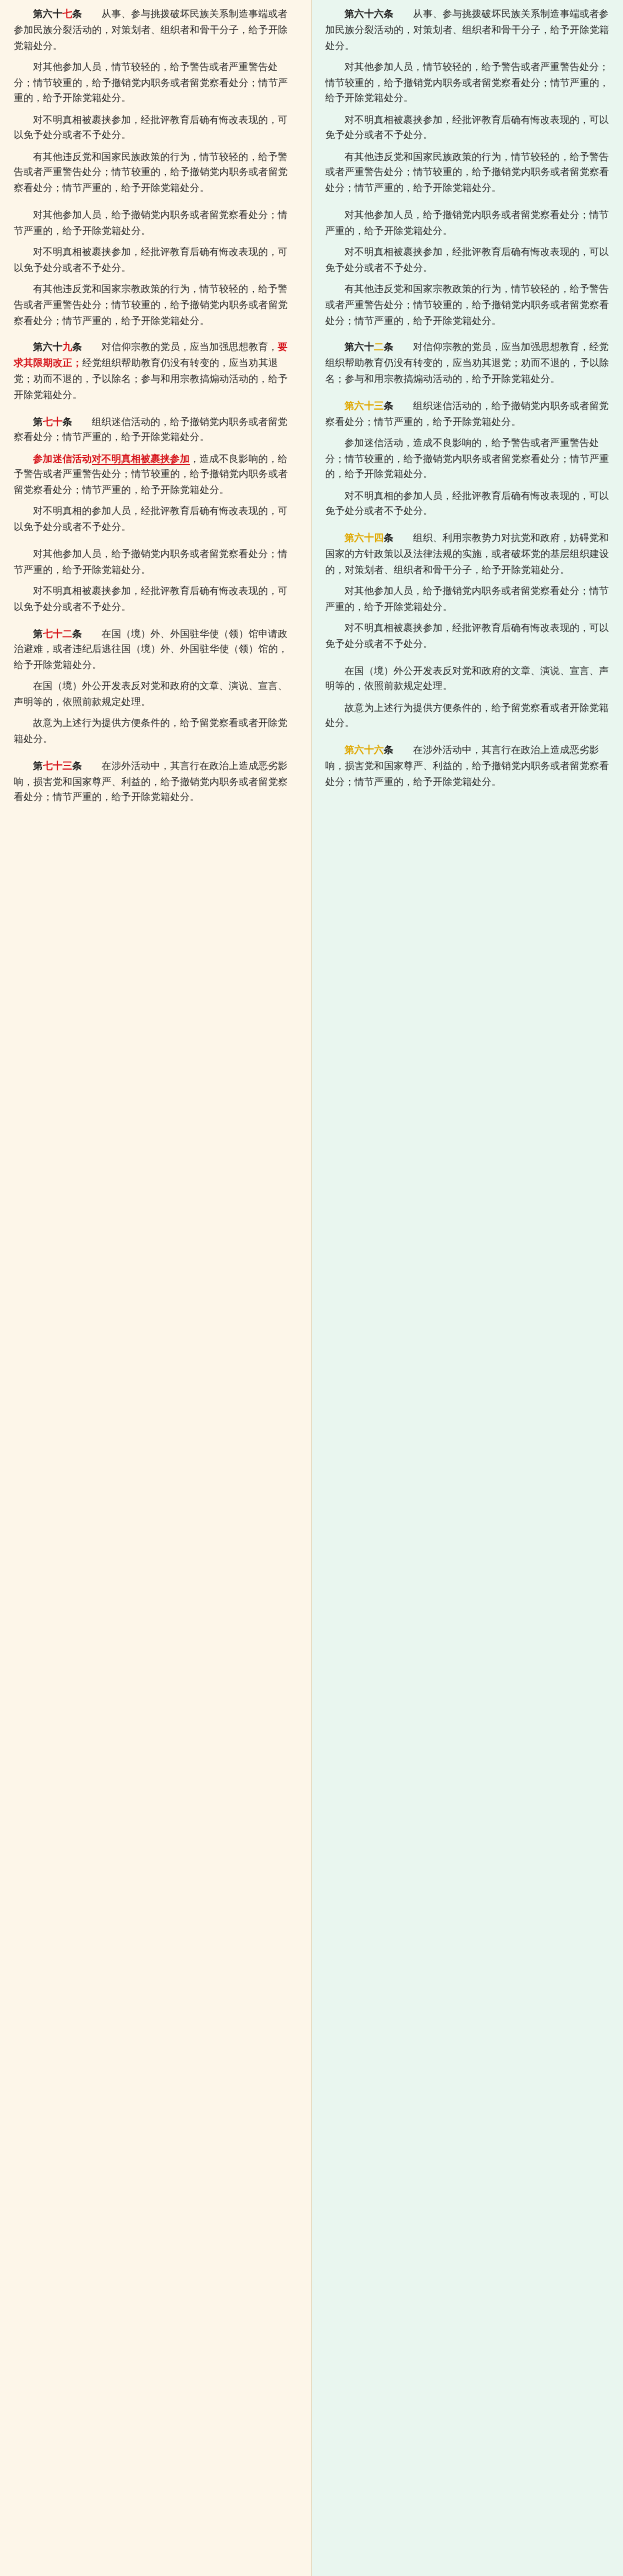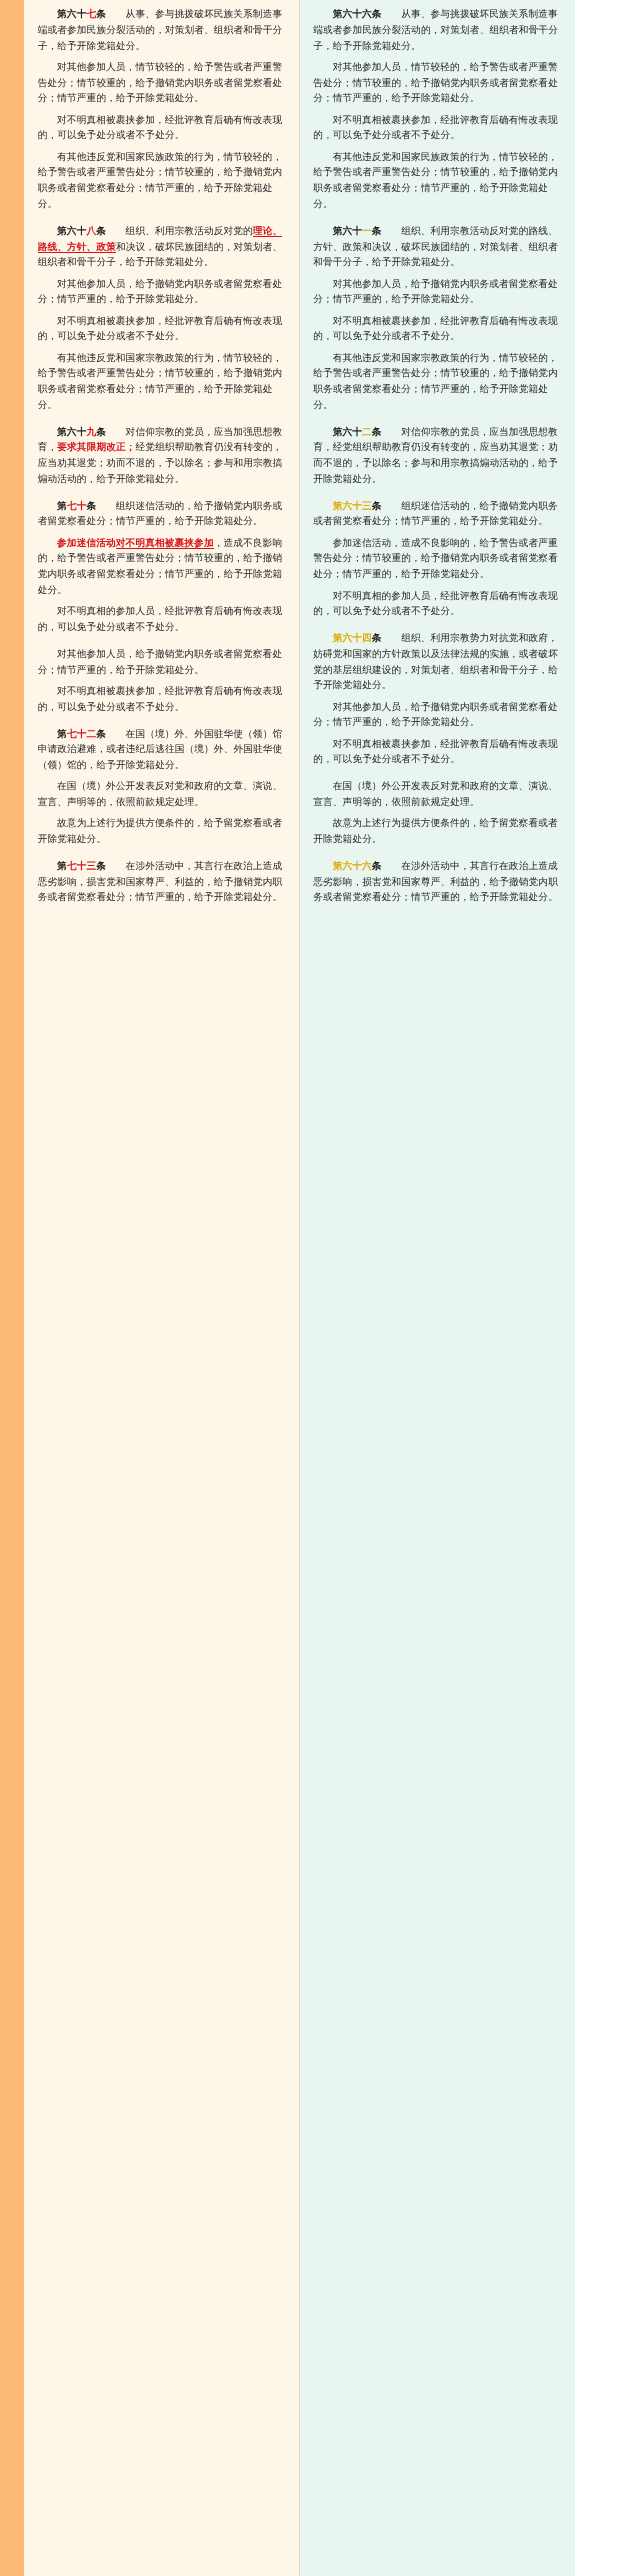--- a/index.html
+++ b/index.html
@@ -3,28 +3,27 @@
 <meta charset="utf-8">
 <style>
   * { box-sizing: border-box; }
   html, body {
     margin: 0;
     padding: 0;
     background: #ffffff;
     font-family: "Liberation Sans", "DejaVu Sans", sans-serif;
   }
   .page {
-    width: 575px;
+    width: 623px;
     height: 2576px;
     position: relative;
     display: flex;
     flex-direction: row;
     align-items: stretch;
-    background: #fdba74;
-    padding-left: 24px;
+    background: #14b8a6;
   }
   .col {
     width: 312px;
     padding: 6.2px 13.7px 6.2px 13.7px;
     position: relative;
   }
   .col-left {
     background: #fdf6e9;
     border-right: 0.6px solid #e7dcc3;
   }
@@ -74,21 +73,20 @@
 
 <div class="page">
   <div class="col col-left" id="col-left">
       <div class="art">
         <p class="head"><span class="lbl"><span>第六十</span><span class="red">七</span><span>条</span></span><span>　　从事、参与挑拨破坏民族关系制造事端或者参加民族分裂活动的，对策划者、组织者和骨干分子，给予开除党籍处分。</span></p>
         <p><span>对其他参加人员，情节较轻的，给予警告或者严重警告处分；情节较重的，给予撤销党内职务或者留党察看处分；情节严重的，给予开除党籍处分。</span></p>
         <p><span>对不明真相被裹挟参加，经批评教育后确有悔改表现的，可以免予处分或者不予处分。</span></p>
         <p><span>有其他违反党和国家民族政策的行为，情节较轻的，给予警告或者严重警告处分；情节较重的，给予撤销党内职务或者留党察看处分；情节严重的，给予开除党籍处分。</span></p>
       </div>
       <div class="art">
-        <p class="head"><span class="lbl"><span>第六十</span><span class="red">八</span><span>条</span></span><span>　　组织、利用宗教活动反对党的</span><span class="u-red">理论、路线、方针、政策</span><span>和决议，破坏民族团结的，对策划者、组织者和骨干分子，给予开除党籍处分。</span></p>
         <p><span>对其他参加人员，给予撤销党内职务或者留党察看处分；情节严重的，给予开除党籍处分。</span></p>
         <p><span>对不明真相被裹挟参加，经批评教育后确有悔改表现的，可以免予处分或者不予处分。</span></p>
         <p><span>有其他违反党和国家宗教政策的行为，情节较轻的，给予警告或者严重警告处分；情节较重的，给予撤销党内职务或者留党察看处分；情节严重的，给予开除党籍处分。</span></p>
       </div>
       <div class="art">
         <p class="head"><span class="lbl"><span>第六十</span><span class="red">九</span><span>条</span></span><span>　　对信仰宗教的党员，应当加强思想教育，</span><span class="hl-red">要求其限期改正；</span><span>经党组织帮助教育仍没有转变的，应当劝其退党；劝而不退的，予以除名；参与和用宗教搞煽动活动的，给予开除党籍处分。</span></p>
       </div>
       <div class="art">
         <p class="head"><span class="lbl"><span>第</span><span class="red">七十</span><span>条</span></span><span>　　组织迷信活动的，给予撤销党内职务或者留党察看处分；情节严重的，给予开除党籍处分。</span></p>
         <p><span class="hl-red">参加迷信活动</span><span class="u-red">对不明真相被裹挟参加</span><span>，造成不良影响的，给予警告或者严重警告处分；情节较重的，给予撤销党内职务或者留党察看处分；情节严重的，给予开除党籍处分。</span></p>
@@ -108,21 +106,20 @@
       </div>
     </div>
   <div class="col col-right" id="col-right">
       <div class="art">
         <p class="head"><span class="lbl"><span>第六十六条</span></span><span>　　从事、参与挑拨破坏民族关系制造事端或者参加民族分裂活动的，对策划者、组织者和骨干分子，给予开除党籍处分。</span></p>
         <p><span>对其他参加人员，情节较轻的，给予警告或者严重警告处分；情节较重的，给予撤销党内职务或者留党察看处分；情节严重的，给予开除党籍处分。</span></p>
         <p><span>对不明真相被裹挟参加，经批评教育后确有悔改表现的，可以免予处分或者不予处分。</span></p>
         <p><span>有其他违反党和国家民族政策的行为，情节较轻的，给予警告或者严重警告处分；情节较重的，给予撤销党内职务或者留党察看处分；情节严重的，给予开除党籍处分。</span></p>
       </div>
       <div class="art">
-        <p class="head"><span class="lbl"><span>第六十</span><span class="ylw">一</span><span>条</span></span><span>　　组织、利用宗教活动反对党的路线、方针、政策和决议，破坏民族团结的，对策划者、组织者和骨干分子，给予开除党籍处分。</span></p>
         <p><span>对其他参加人员，给予撤销党内职务或者留党察看处分；情节严重的，给予开除党籍处分。</span></p>
         <p><span>对不明真相被裹挟参加，经批评教育后确有悔改表现的，可以免予处分或者不予处分。</span></p>
         <p><span>有其他违反党和国家宗教政策的行为，情节较轻的，给予警告或者严重警告处分；情节较重的，给予撤销党内职务或者留党察看处分；情节严重的，给予开除党籍处分。</span></p>
       </div>
       <div class="art">
         <p class="head"><span class="lbl"><span>第六十</span><span class="ylw">二</span><span>条</span></span><span>　　对信仰宗教的党员，应当加强思想教育，经党组织帮助教育仍没有转变的，应当劝其退党；劝而不退的，予以除名；参与和用宗教搞煽动活动的，给予开除党籍处分。</span></p>
       </div>
       <div class="art">
         <p class="head"><span class="lbl"><span class="ylw">第六十</span><span class="ylw">三</span><span>条</span></span><span>　　组织迷信活动的，给予撤销党内职务或者留党察看处分；情节严重的，给予开除党籍处分。</span></p>
         <p><span>参加迷信活动，造成不良影响的，给予警告或者严重警告处分；情节较重的，给予撤销党内职务或者留党察看处分；情节严重的，给予开除党籍处分。</span></p>

